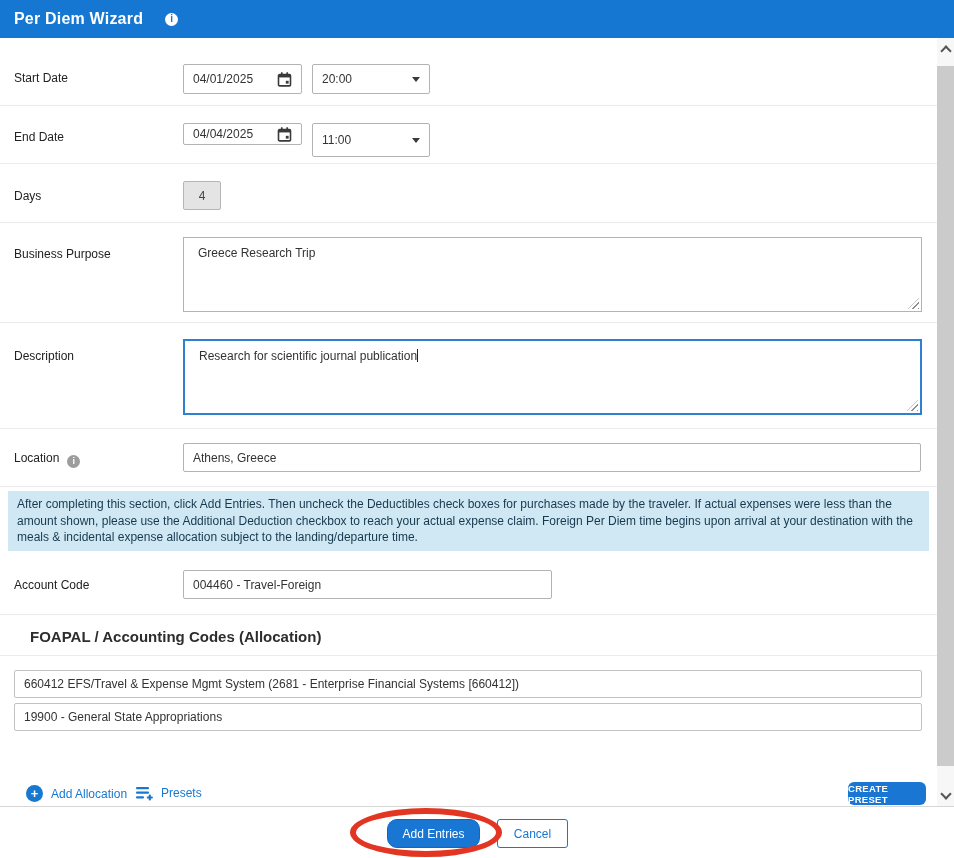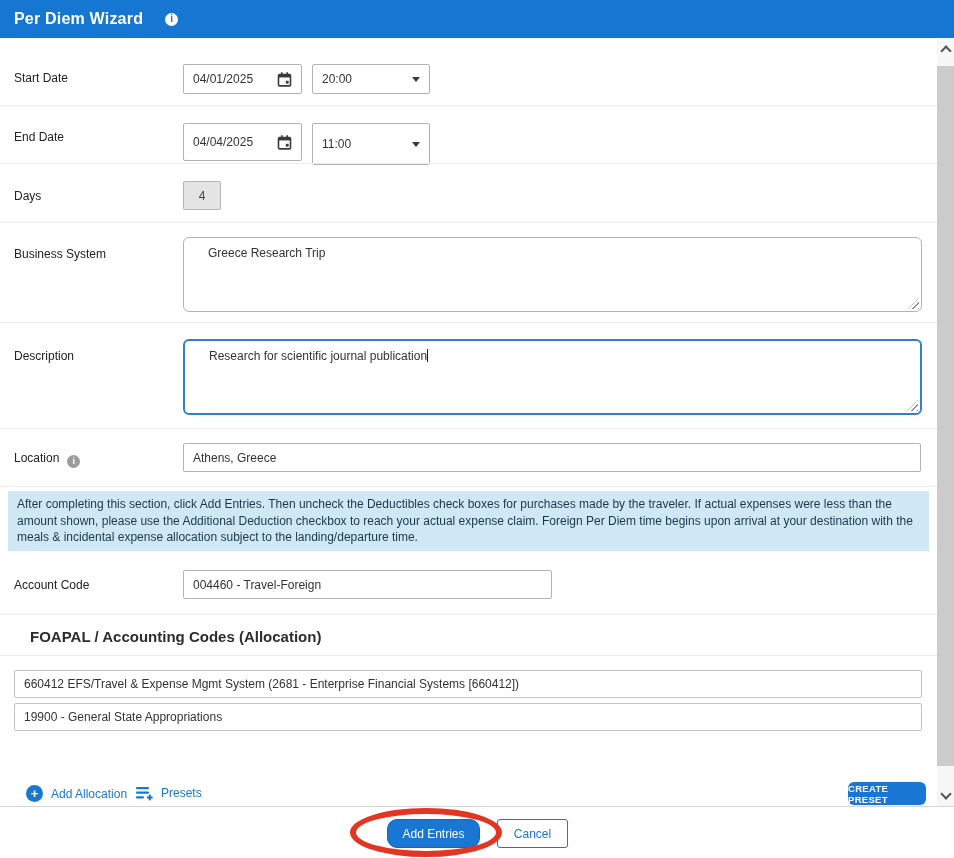--- a/index.html
+++ b/index.html
@@ -13,22 +13,22 @@
             font-size:10px;font-weight:bold;display:flex;align-items:center;justify-content:center;
             margin-left:22px;line-height:1;}
   
   .lbl{font-size:12px;color:#222;line-height:14px;}
   .field{border:1px solid #b3b3b3;background:#fff;font-size:12px;color:#333;
          display:flex;align-items:center;padding:0 9px;border-radius:2px;}
   .field .txt{flex:1;white-space:nowrap;overflow:hidden;}
   .caret-down{width:0;height:0;border-left:4px solid transparent;border-right:4px solid transparent;
               border-top:5px solid #3a3a3a;margin-left:6px;}
   .disabled-field{background:#e4e4e4;border:1px solid #b5b5b5;color:#444;justify-content:center;padding:0;}
-  .ta{border:1px solid #b3b3b3;background:#fff;font-size:12px;color:#333;border-radius:6px;
-      padding:8px 24px;position:absolute;box-sizing:border-box;}
+  .ta{border:1px solid #b3b3b3;background:#fff;font-size:12px;color:#333;border-radius:0;
+      padding:8px 14px;position:absolute;box-sizing:border-box;}
   .ta.focus{border:2px solid #2f80d0;}
   .grip{position:absolute;right:2px;bottom:2px;width:11px;height:11px;
         background:repeating-linear-gradient(135deg,transparent 0 2.5px,#8f8f8f 2.5px 4px);
         clip-path:polygon(100% 0,100% 100%,0 100%);}
   .cursor{display:inline-block;width:1px;height:13px;background:#222;vertical-align:-2px;}
   .info-gray{display:inline-flex;width:13px;height:13px;border-radius:50%;background:#9c9c9c;
              color:#fff;font-size:9px;font-weight:bold;align-items:center;justify-content:center;
              vertical-align:-2px;margin-left:8px;line-height:1;}
   .sep{height:1px;background:#ececec;}
   .note{background:#cfe8f3;color:#17384e;font-size:12px;line-height:1.38;padding:5px 9px;}
@@ -79,45 +79,45 @@
         </svg>
     </span>
   </div>
   <div class="abs field" style="left:312px;top:64px;width:118px;height:30px;">
     <span class="txt">20:00</span>
     <span class="caret-down"></span>
   </div>
   <div class="abs sep" style="left:0;top:105px;width:937px;"></div>
 
   <div class="abs lbl" style="left:14px;top:130px;">End Date</div>
-  <div class="abs field" style="left:183px;top:123px;width:119px;height:38px;">
+  <div class="abs field" style="left:183px;top:123px;width:119px;height:22px;">
     <span class="txt">04/04/2025</span>
     <span style="display:flex;">
       <svg width="15" height="15" viewBox="0 0 16 16">
           <rect x="1.6" y="2.8" width="12.8" height="12" rx="1.2" fill="none" stroke="#3a3a3a" stroke-width="1.7"></rect>
           <rect x="1.6" y="2.8" width="12.8" height="3" fill="#3a3a3a"></rect>
           <rect x="4.2" y="0.3" width="1.8" height="2.6" fill="#3a3a3a"></rect>
           <rect x="10" y="0.3" width="1.8" height="2.6" fill="#3a3a3a"></rect>
           <rect x="9.4" y="9.4" width="3" height="3" fill="#3a3a3a"></rect>
         </svg>
     </span>
   </div>
-  <div class="abs field" style="left:312px;top:123px;width:118px;height:42px;">
+  <div class="abs field" style="left:312px;top:123px;width:118px;height:34px;">
     <span class="txt">11:00</span>
     <span class="caret-down"></span>
   </div>
   <div class="abs sep" style="left:0;top:163px;width:937px;"></div>
 
   <div class="abs lbl" style="left:14px;top:189px;">Days</div>
   <div class="abs field disabled-field" style="left:183px;top:181px;width:38px;height:29px;">
     <span>4</span>
   </div>
   <div class="abs sep" style="left:0;top:222px;width:937px;"></div>
 
-  <div class="abs lbl" style="left:14px;top:247px;">Business System</div>
+  <div class="abs lbl" style="left:14px;top:247px;">Business Purpose</div>
   <div class="ta" style="left:183px;top:237px;width:739px;height:75px;">
     <span>Greece Research Trip</span>
     <span class="grip"></span>
   </div>
   <div class="abs sep" style="left:0;top:322px;width:937px;"></div>
 
   <div class="abs lbl" style="left:14px;top:349px;">Description</div>
   <div class="ta focus" style="left:183px;top:339px;width:739px;height:76px;">
     <span>Research for scientific journal publication</span><span class="cursor"></span>
     <span class="grip"></span>

